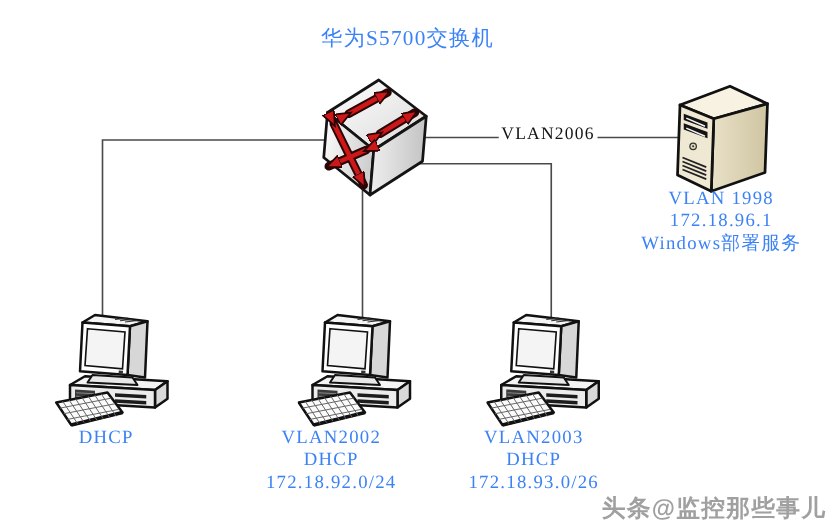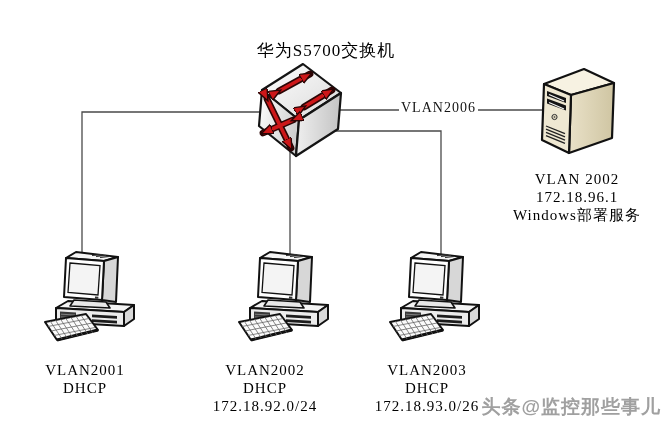--- a/index.html
+++ b/index.html
@@ -4,21 +4,21 @@
 <style>
   html,body{margin:0;padding:0;background:#fff;}
   #canvas{
     position:relative;width:665px;height:422px;background:#fff;overflow:hidden;
     font-family:"Liberation Serif","DejaVu Serif",serif;color:#111;
   }
   .abs{position:absolute;}
   svg{display:block;}
   .lbl{
     position:absolute;text-align:center;font-size:15px;line-height:18px;
-    letter-spacing:1px;white-space:nowrap;z-index:3;color:#000000;margin-top:20px;
+    letter-spacing:1px;white-space:nowrap;z-index:3;color:#3b82f6;
   }
   #title-label{font-size:17px;}
   #link-label{
     position:absolute;left:399px;top:100px;z-index:3;font-size:14px;
     letter-spacing:1px;background:#fff;padding:0 2px;color:#141414;
   }
   #watermark{
     position:absolute;right:4px;top:394px;z-index:3;white-space:nowrap;
     font-family:"Liberation Sans","DejaVu Sans",sans-serif;font-weight:bold;
     font-size:19px;color:#a0a0a0;text-shadow:2px 2px 0 #ffffff;letter-spacing:1px;
@@ -160,27 +160,26 @@
   </svg>
   <svg class="abs icon" style="left:389px;top:248px" width="96" height="98">
     <use href="#sym-pc"></use>
   </svg>
 
   <div id="title-label" class="lbl" style="left:236px;top:22px;width:180px">华为S5700交换机</div>
 
   <div id="link-label">VLAN2006</div>
 
   <div class="lbl" style="left:492px;top:150px;width:170px">
-    <div>VLAN 2002</div>
+    <div>VLAN 1998</div>
     <div>172.18.96.1</div>
     <div>Windows部署服务</div>
   </div>
 
   <div class="lbl" style="left:5px;top:341px;width:160px">
-    <div>VLAN2001</div>
     <div>DHCP</div>
   </div>
 
   <div class="lbl" style="left:185px;top:341px;width:160px">
     <div>VLAN2002</div>
     <div>DHCP</div>
     <div>172.18.92.0/24</div>
   </div>
 
   <div class="lbl" style="left:347px;top:341px;width:160px">

